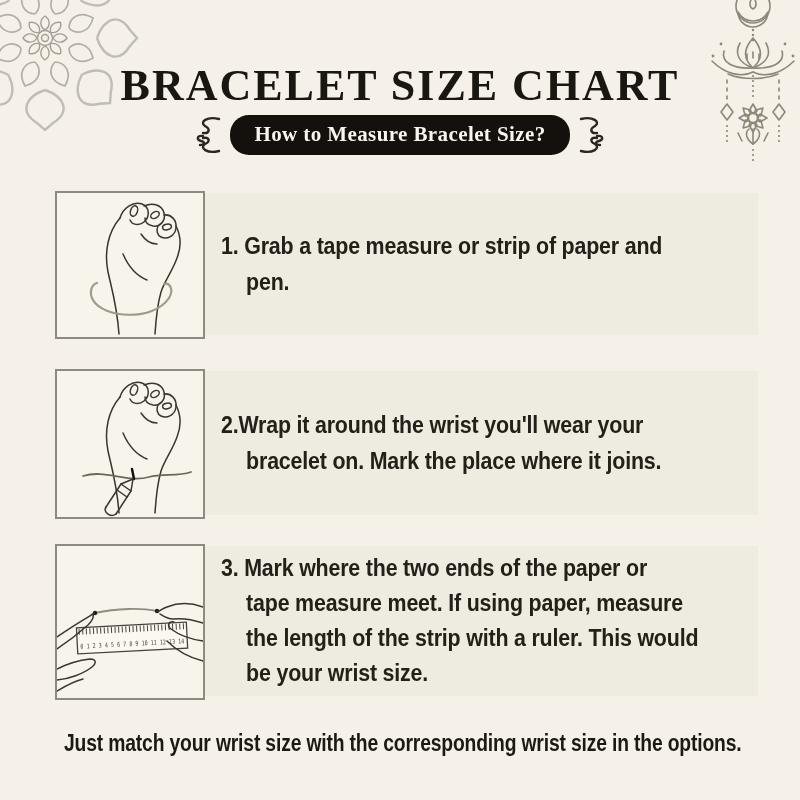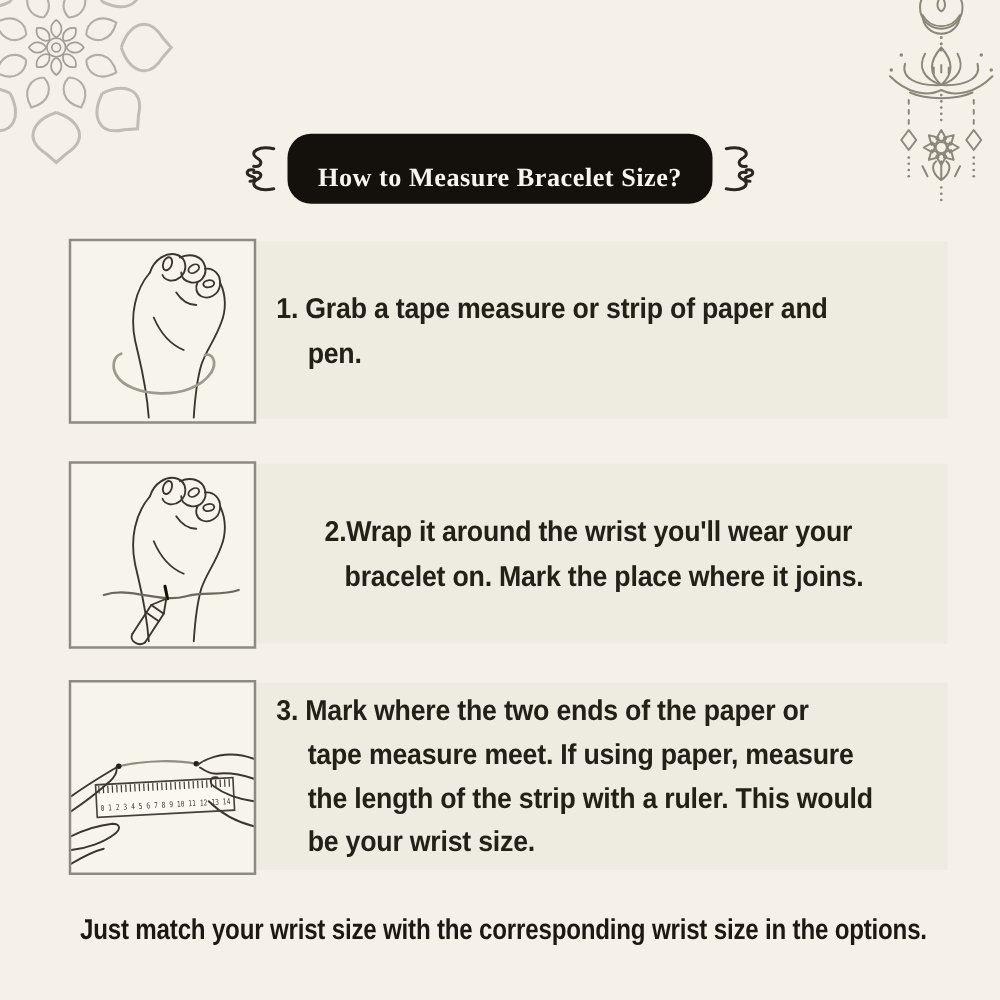--- a/index.html
+++ b/index.html
@@ -4,32 +4,32 @@
 <style>
   html,body{margin:0;padding:0;}
   .page{position:relative;width:800px;height:800px;background:#f5f1e8;overflow:hidden;
         font-family:"Liberation Sans",sans-serif;color:#1c1914;}
   
   .title{margin:0;position:absolute;top:64px;left:0;right:0;text-align:center;
          font-family:"Liberation Serif","DejaVu Serif",serif;font-weight:700;
          font-size:44px;letter-spacing:2px;color:#1a1712;line-height:1;}
   .badge-row{position:absolute;top:116px;left:0;right:0;display:flex;
              justify-content:center;align-items:center;gap:9px;height:38px;}
-  .pill{background:#14110c;color:#f8f5ee;border-radius:19px;padding:23px 24px 8px;
+  .pill{background:#14110c;color:#f8f5ee;border-radius:19px;padding:7px 24px 8px;
         font-family:"Liberation Serif","DejaVu Serif",serif;font-weight:700;
         font-size:21px;letter-spacing:.4px;white-space:nowrap;}
   .swirl{width:27px;height:40px;flex:0 0 auto;}
   
   .mandala{position:absolute;left:-55px;top:-62px;}
   .pendant{position:absolute;left:683px;top:0;}
   
   .steps{position:absolute;left:55px;top:193px;width:703px;}
   .step-row{position:relative;background:#eeebe1;}
   .r1{height:142px;margin-bottom:36px;}
-  .r2{height:144px;margin-bottom:31px;text-align:center;}
+  .r2{height:144px;margin-bottom:31px;}
   .r3{height:150px;}
   .illus{position:absolute;left:0;top:-2px;width:150px;height:calc(100% + 6px);
          background:#f7f4ec;border:2px solid #8d8a81;box-sizing:border-box;}
   .illus svg{width:100%;height:100%;display:block;}
   .step-text{margin-left:166px;height:100%;display:flex;flex-direction:column;
              justify-content:center;font-size:23px;font-weight:700;
              letter-spacing:-.2px;line-height:36px;color:#23201a;
              transform:scaleX(.93);transform-origin:left center;white-space:nowrap;}
   .r3 .step-text{line-height:35px;}
   .cont{padding-left:27px;}
@@ -148,20 +148,21 @@
         <circle cx="70" cy="81" r="1.1"></circle>
         <circle cx="70" cy="86" r="1.1"></circle>
         <circle cx="70" cy="91" r="1.1"></circle>
         <circle cx="70" cy="96" r="1.1"></circle>
       <circle cx="70" cy="150" r="1.1"></circle>
         <circle cx="70" cy="155" r="1.1"></circle>
         <circle cx="70" cy="160" r="1.1"></circle>
     </g>
   </svg>
 
+  <h1 class="title">BRACELET SIZE CHART</h1>
 
   <div class="badge-row">
     <svg class="swirl" viewBox="0 0 27 40">
       <g fill="none" stroke="#2b2720" stroke-width="2.4" stroke-linecap="round">
         <path d="M25,4 C13,1 5,7 11,11 C17,14 15,19 9,18"></path>
         <path d="M9,21 C3,20 2,25 7,26 C12,27 10,30 6,30"></path>
         <path d="M25,36 C13,39 5,33 11,29 C17,26 15,22 9,23"></path>
       </g>
     </svg>
     <span class="pill">How to Measure Bracelet Size?</span>

